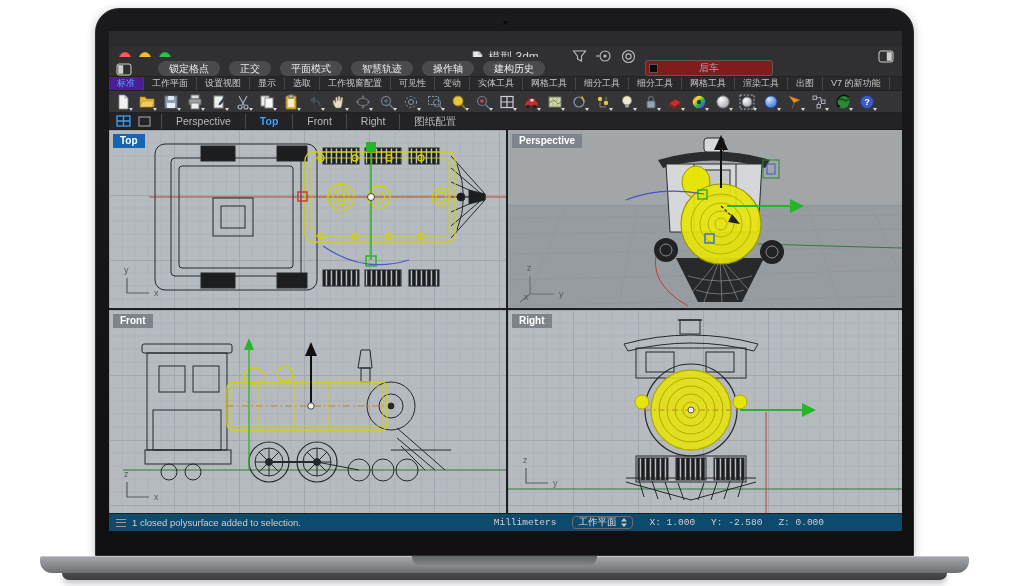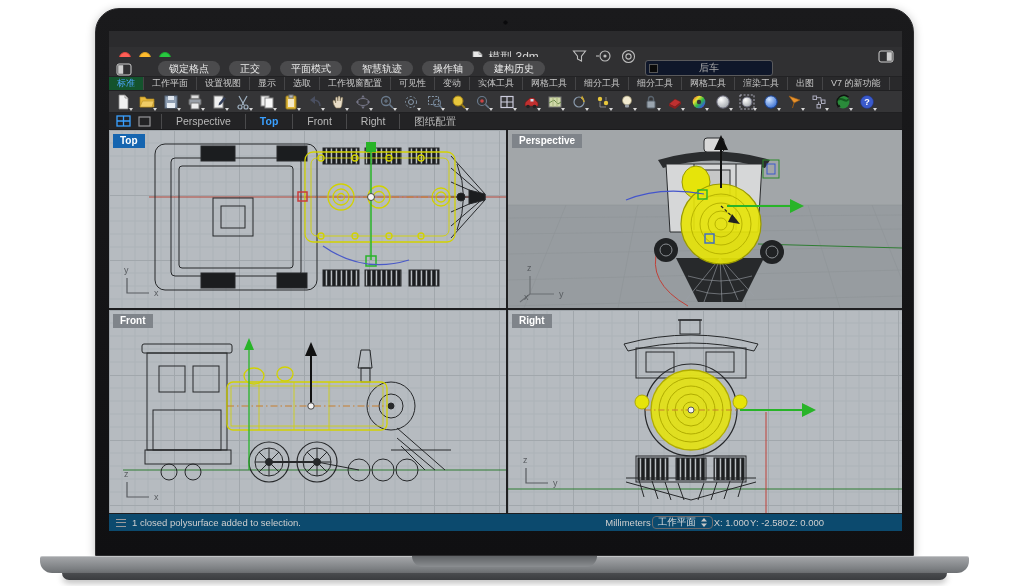--- a/index.html
+++ b/index.html
@@ -35,32 +35,32 @@
     font-size:12px; display:flex; justify-content:center; align-items:center; gap:5px; pointer-events:none; }
 
   
   .osd-row { position:absolute; left:0; top:26px; width:100%; height:20px; background:#303032;
     display:flex; align-items:flex-end; border-bottom:1px solid #222224; }
   .pane-toggle { width:16px; height:13px; margin-left:7px; flex:0 0 auto; }
   .osd-buttons { display:flex; gap:9px; margin-left:26px; }
   .osd-btn { background:#4b4b4d; border-radius:8px; color:#ececec; font-size:10px;
     line-height:15px; padding:0 11px; white-space:nowrap; }
   .osd-right { display:flex; align-items:center; gap:9px; margin-left:auto; margin-right:8px; }
-  .filter-field { width:128px; height:16px; background:#0f172a; border:1px solid #5a5a5c;
+  .filter-field { width:128px; height:16px; background:#7f1d1d; border:1px solid #5a5a5c;
     border-radius:3px; display:flex; align-items:center; position:relative;margin-top:24px; }
   .filter-swatch { width:9px; height:9px; background:#0a0a0a; border:1px solid #555; margin-left:3px; }
   .filter-field input { position:absolute; left:0; top:0; width:100%; height:100%; background:transparent;
     border:none; outline:none; color:#a8a8a8; font-size:10px; text-align:center; font-family:inherit; }
 
   
   .tabs-row { position:absolute; left:0; top:46px; width:100%; height:14px; background:#29292b;
     display:flex; align-items:center; border-bottom:1px solid #202022; overflow:hidden; }
   .menu-tab { color:#c9c9c9; font-size:9px; padding:0 8px; border-right:1px solid #454547;
     white-space:nowrap; line-height:13px; }
-  .menu-tab.active { color:#4da6ff; background:#14532d; }
+  .menu-tab.active { color:#4da6ff; background:#4c1d95; }
 
   
   .icons-row { position:absolute; left:0; top:60px; width:100%; height:22px; background:#353537;
     display:flex; align-items:center; gap:6px; padding-left:5px; border-bottom:1px solid #202022; }
   .ticon { position:relative; width:18px; height:18px; flex:0 0 auto; }
   .ticon svg { width:16px; height:16px; display:block; margin:1px; }
   .ticon::after { content:""; position:absolute; right:-1px; bottom:0;
     border-left:2.5px solid transparent; border-right:2.5px solid transparent; border-top:3.5px solid #d8d8d8; }
 
   
@@ -81,21 +81,21 @@
   .vp-label { position:absolute; left:4px; top:4px; font-size:10px; font-weight:bold; color:#fff;
     padding:1px 7px 2px; background:#7f848a; }
   .vp-label.active { background:#1565b0; }
 
   
   .statusbar { position:absolute; left:0; top:482px; width:100%; height:18px; background:#0c4a6e;
     display:flex; align-items:center; border-top:1px solid #1e1e20; font-size:9.5px; color:#cfcfcf; }
   .list-icon { width:10px; height:8px; margin:0 6px 0 7px; border-top:1.5px solid #9a9a9c;
     border-bottom:1.5px solid #9a9a9c; position:relative; }
   .list-icon::after { content:""; position:absolute; left:0; top:2.2px; width:100%; height:1.5px; background:#9a9a9c; }
-  .status-right { display:flex; align-items:center; gap:1px; margin-left:auto; margin-right:78px; }
+  .status-right { display:flex; align-items:center; gap:16px; margin-left:auto; margin-right:78px;font-family:Liberation Mono, monospace; }
   .cplane-pill { border:1px solid #6c6c6e; border-radius:4px; padding:0 5px; height:13px;
     display:flex; align-items:center; gap:5px; color:#e0e0e0; }
 
   .axis-note { font-size:9px; fill:#585c60; }
 </style>
 </head>
 <body>
 
 <div class="stage">
 

